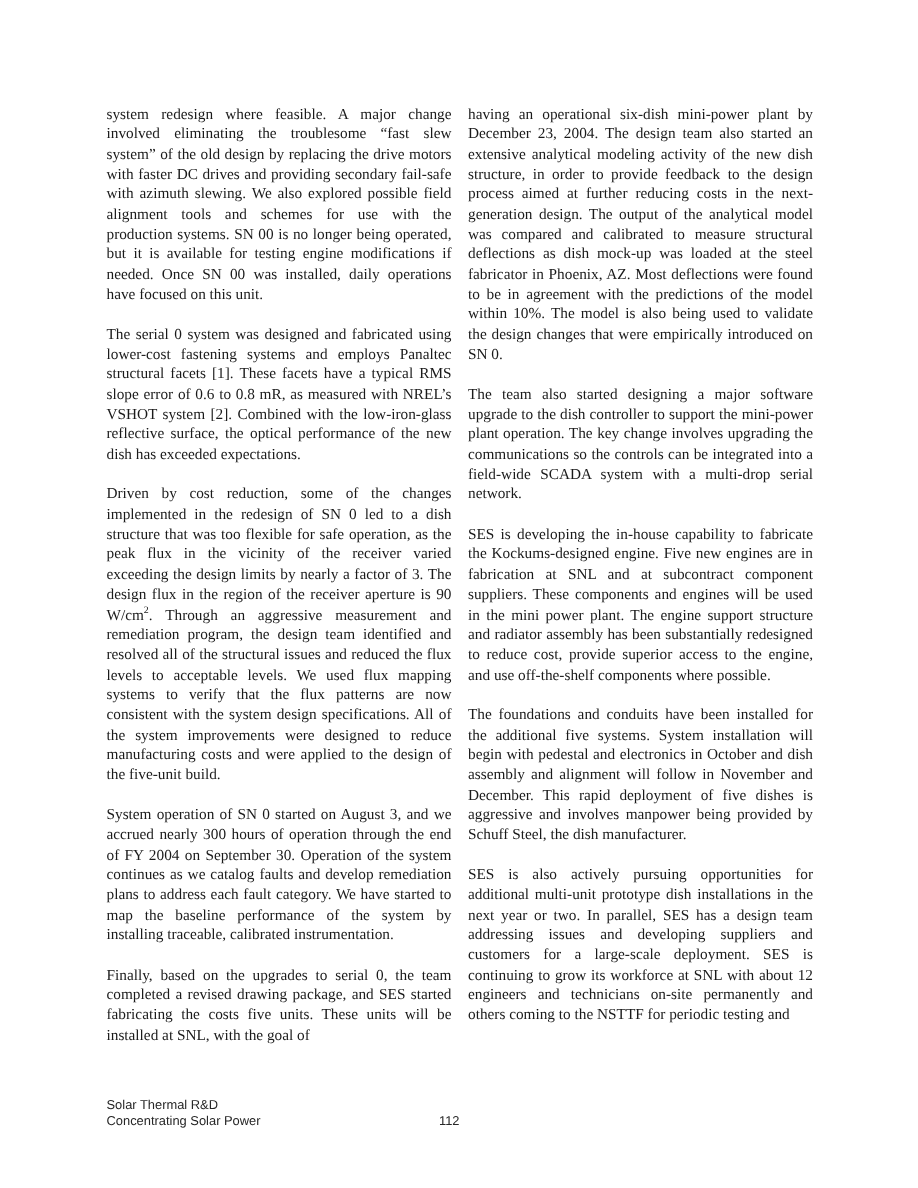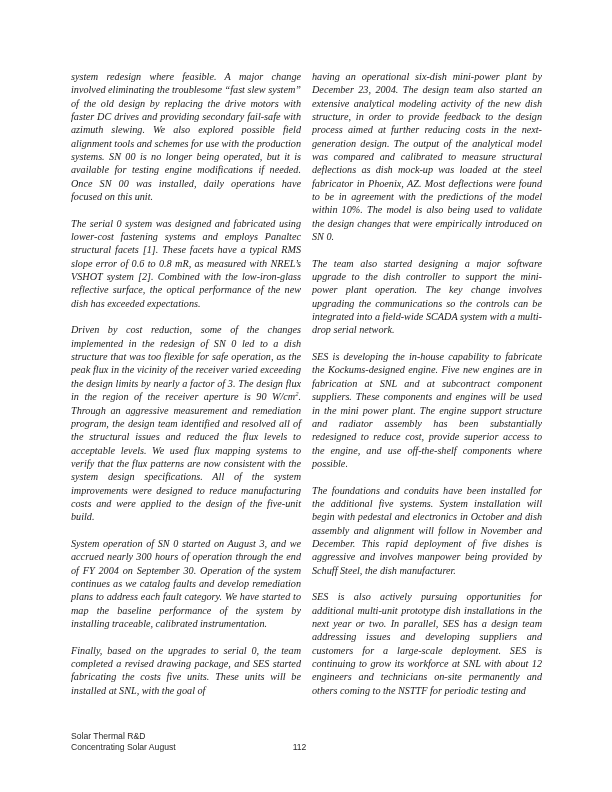--- a/index.html
+++ b/index.html
@@ -16,21 +16,20 @@
     box-sizing: border-box;
   }
   .columns {
     position: absolute;
     left: 71px;
     top: 70px;
     width: 471px;
     height: 645px;
     display: flex;
     justify-content: space-between;
-    font-style: italic;
   }
   .col {
     width: 230px;
     font-family: "Liberation Serif", "DejaVu Serif", serif;
     font-size: 10.2px;
     line-height: 13.35px;
     color: #1a1a1a;
     text-align: justify;
     text-justify: inter-word;
     -webkit-hyphens: none;
@@ -97,17 +96,17 @@
       <p>The team also started designing a major software upgrade to the dish controller to support the mini-power plant operation.  The key change involves upgrading the communications so the controls can be integrated into a field-wide SCADA system with a multi-drop serial network.</p>
       <p>SES is developing the in-house capability to fabricate the Kockums-designed engine.   Five new engines are in fabrication at SNL and at subcontract component suppliers.   These components and engines will be used in the mini power plant.  The engine support structure and radiator assembly has been substantially redesigned to reduce cost, provide superior access to the engine, and use off-the-shelf components where possible.</p>
       <p>The foundations and conduits have been installed for the additional five systems.   System installation will begin with pedestal and electronics in October and dish assembly and alignment will follow in November and December.  This rapid deployment of five dishes is aggressive and involves manpower being provided by Schuff Steel, the dish manufacturer.</p>
       <p>SES is also actively pursuing opportunities for additional multi-unit prototype dish installations in the next year or two.  In parallel, SES has a design team addressing issues and developing suppliers and customers for a large-scale deployment.   SES is continuing to grow its workforce at SNL with about 12 engineers and technicians on-site permanently and others coming to the NSTTF for periodic testing and</p>
     </div>
 
   </div>
 
   <div class="footer">
     <div class="footer-line">Solar Thermal R&amp;D</div>
-    <div class="footer-line">Concentrating Solar August</div>
+    <div class="footer-line">Concentrating Solar Power</div>
     <div class="footer-page"><span>112</span></div>
   </div>
 
 </div>
 
 </body></html>

